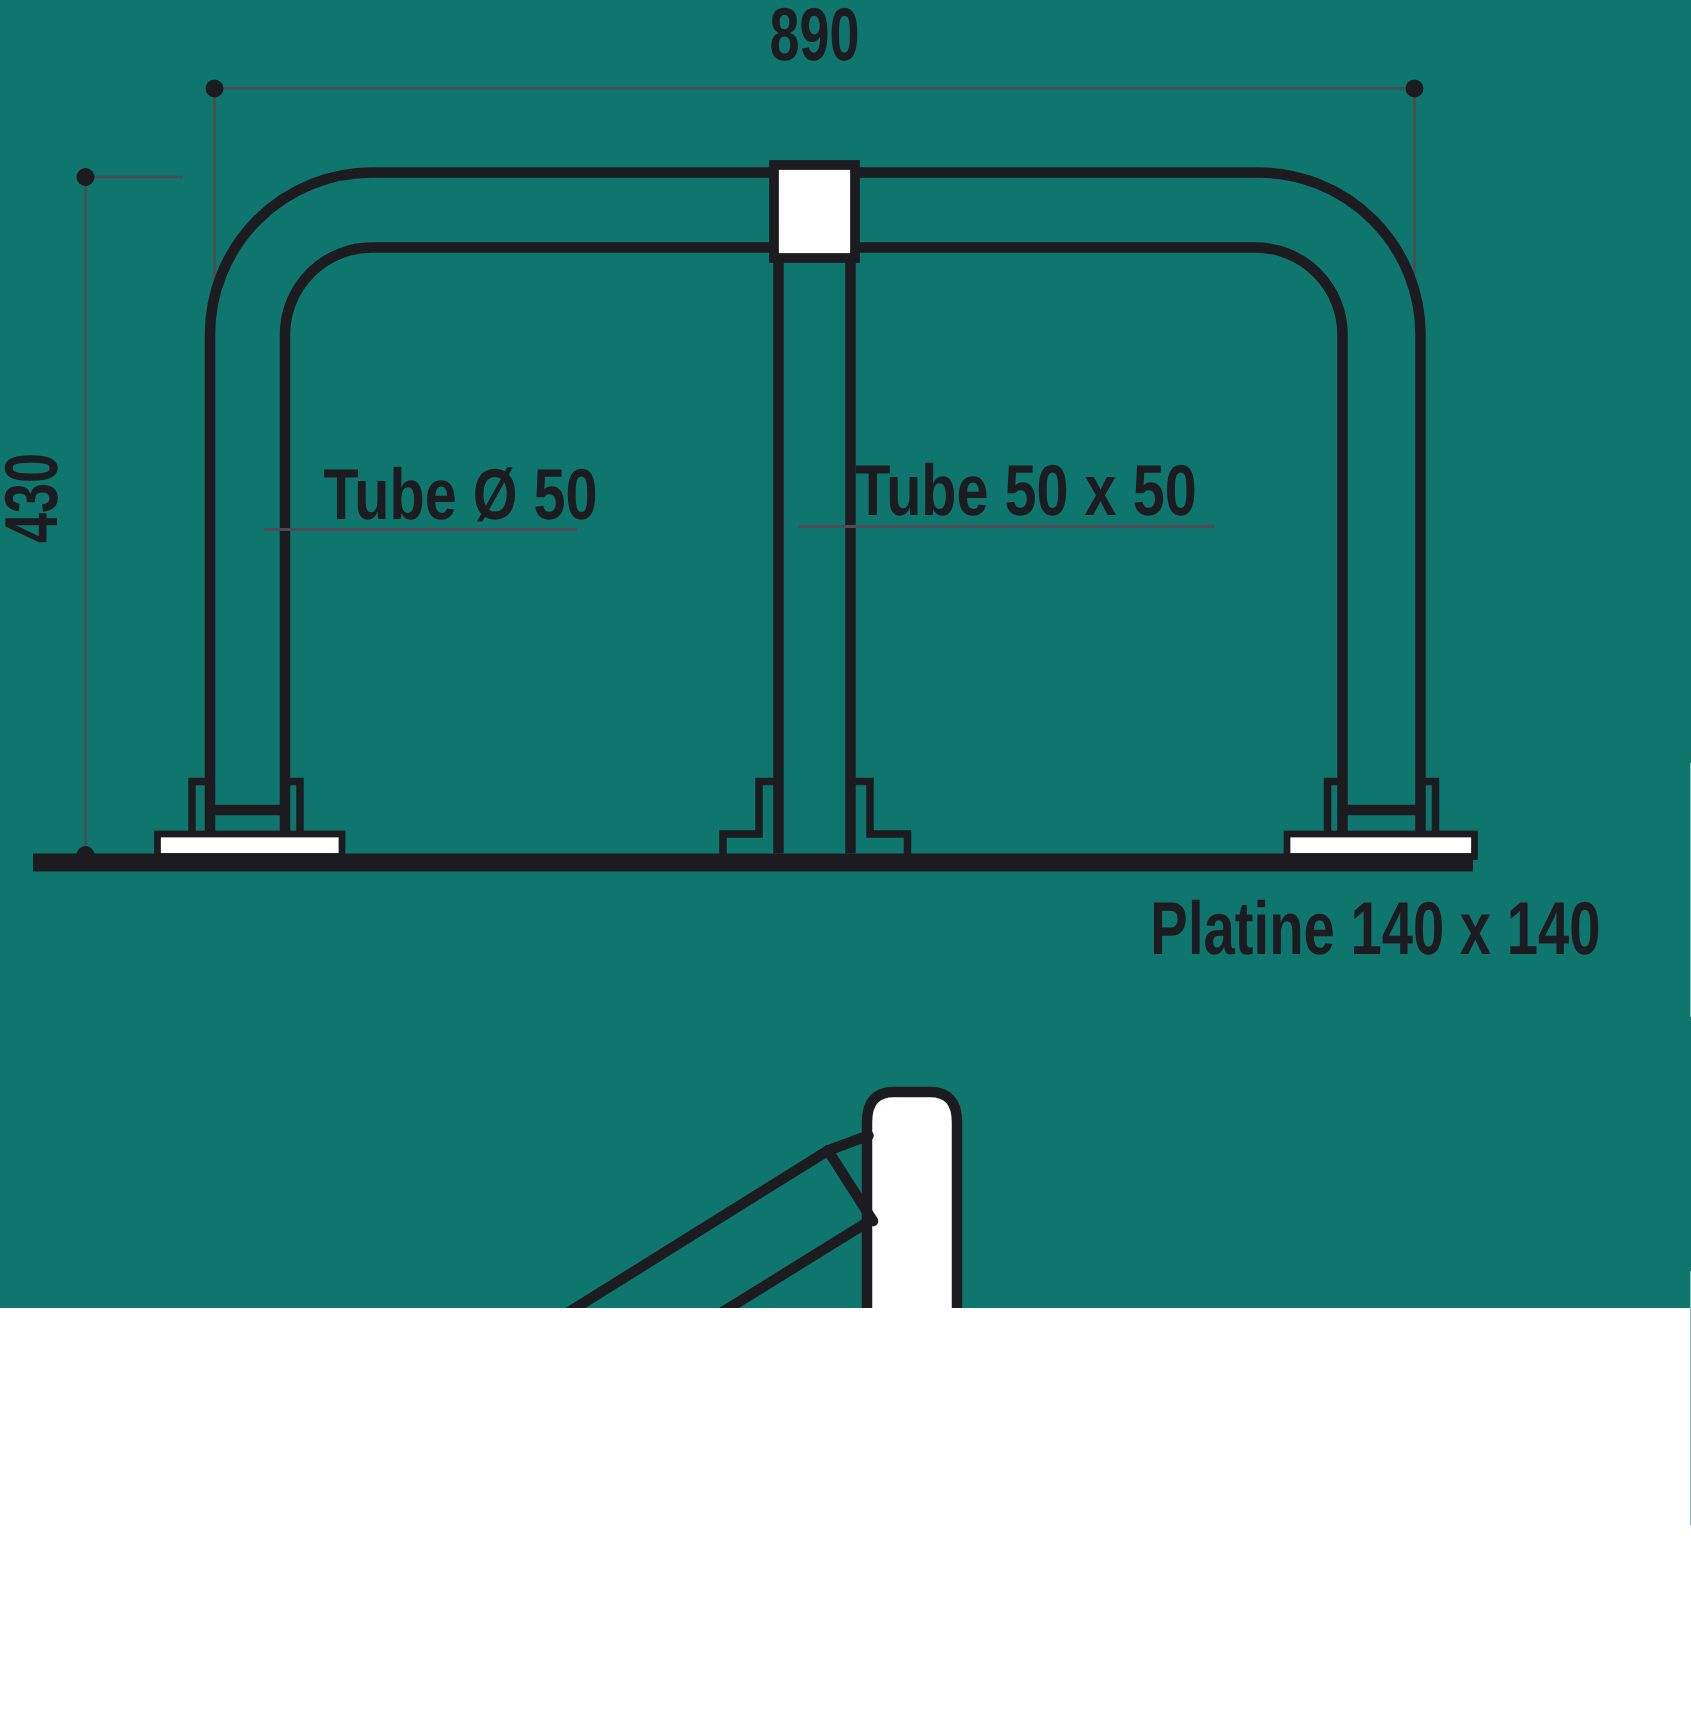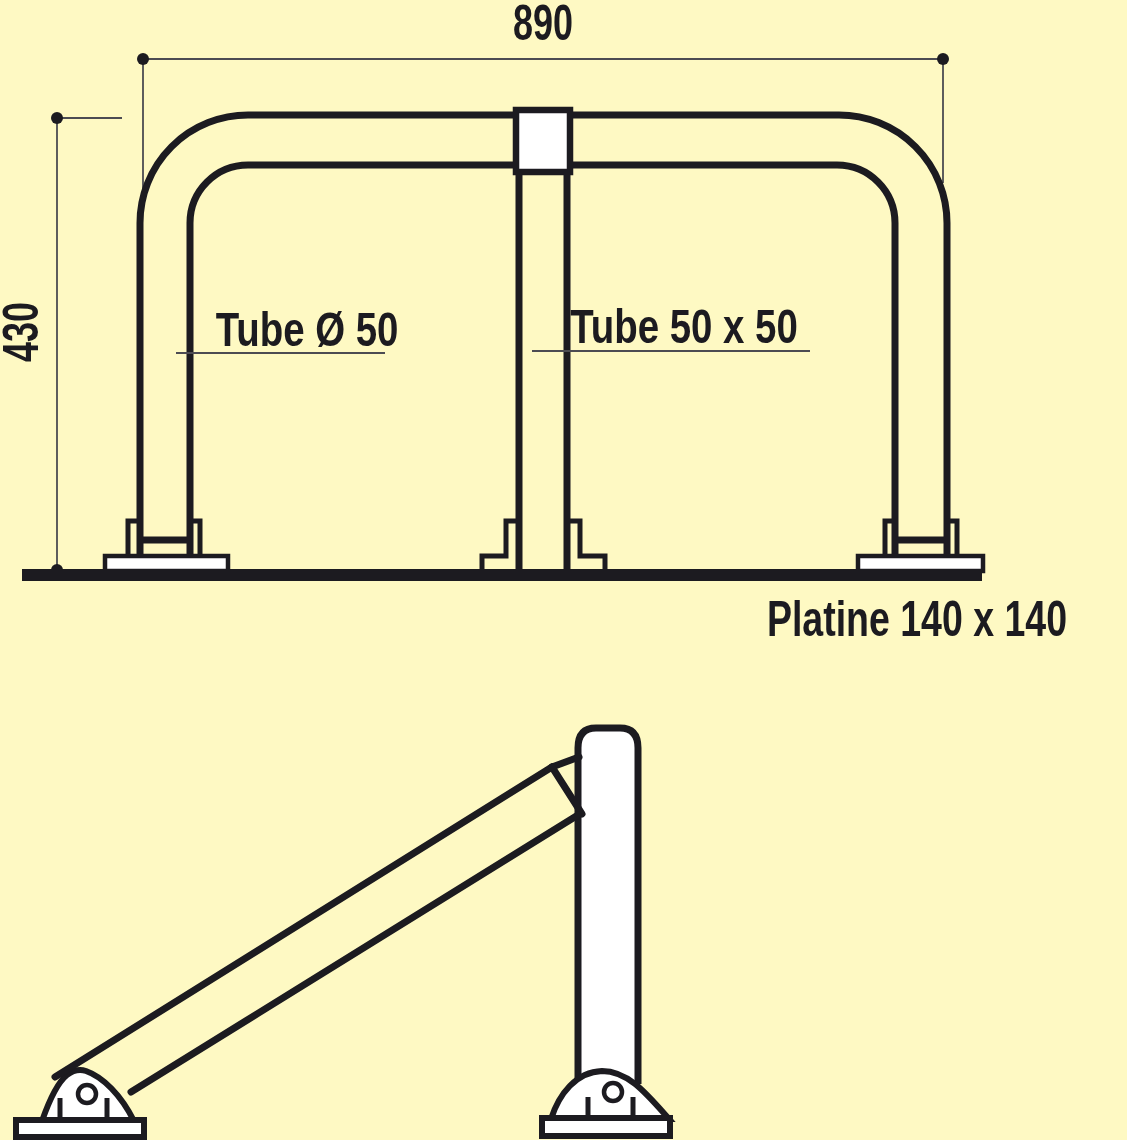--- a/index.html
+++ b/index.html
@@ -4,22 +4,22 @@
 <style>
   html, body {
     margin: 0;
     padding: 0;
     background: #ffffff;
     font-family: "Liberation Sans", sans-serif;
   }
   .stage {
     position: relative;
     width: 1127px;
-    height: 1140px;
-    background: #fef9c3;
+    height: 872px;
+    background: #0f766e;
     overflow: hidden;
   }
   svg text {
     font-family: "Liberation Sans", sans-serif;
     font-weight: bold;
     fill: #1c1b20;
   }
 </style>
 </head>
 <body>

